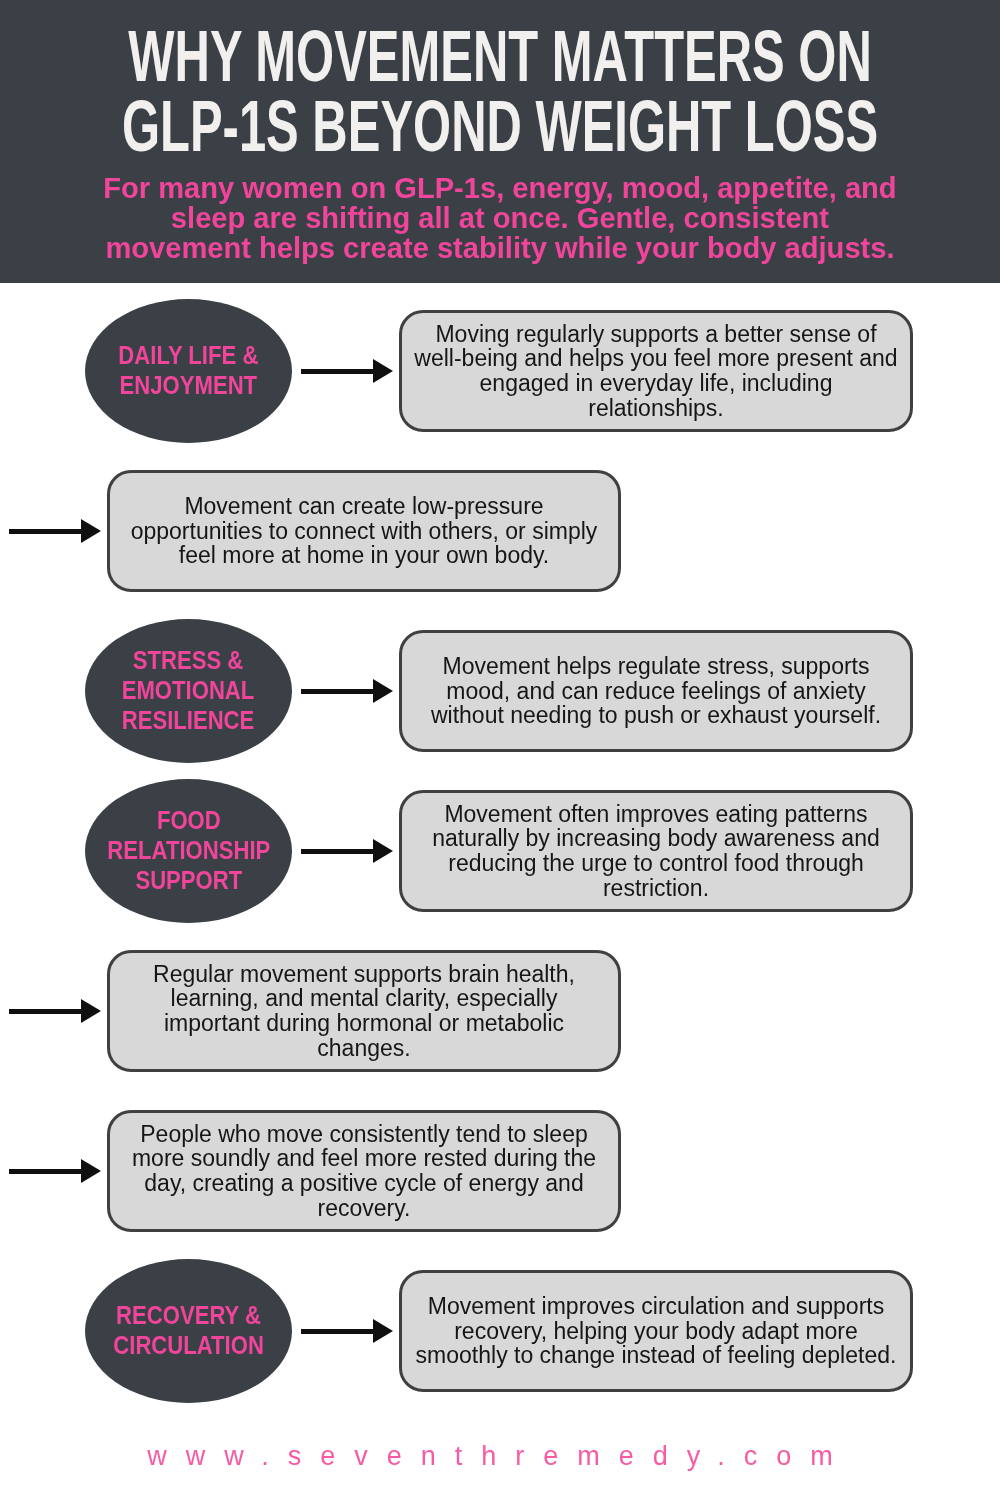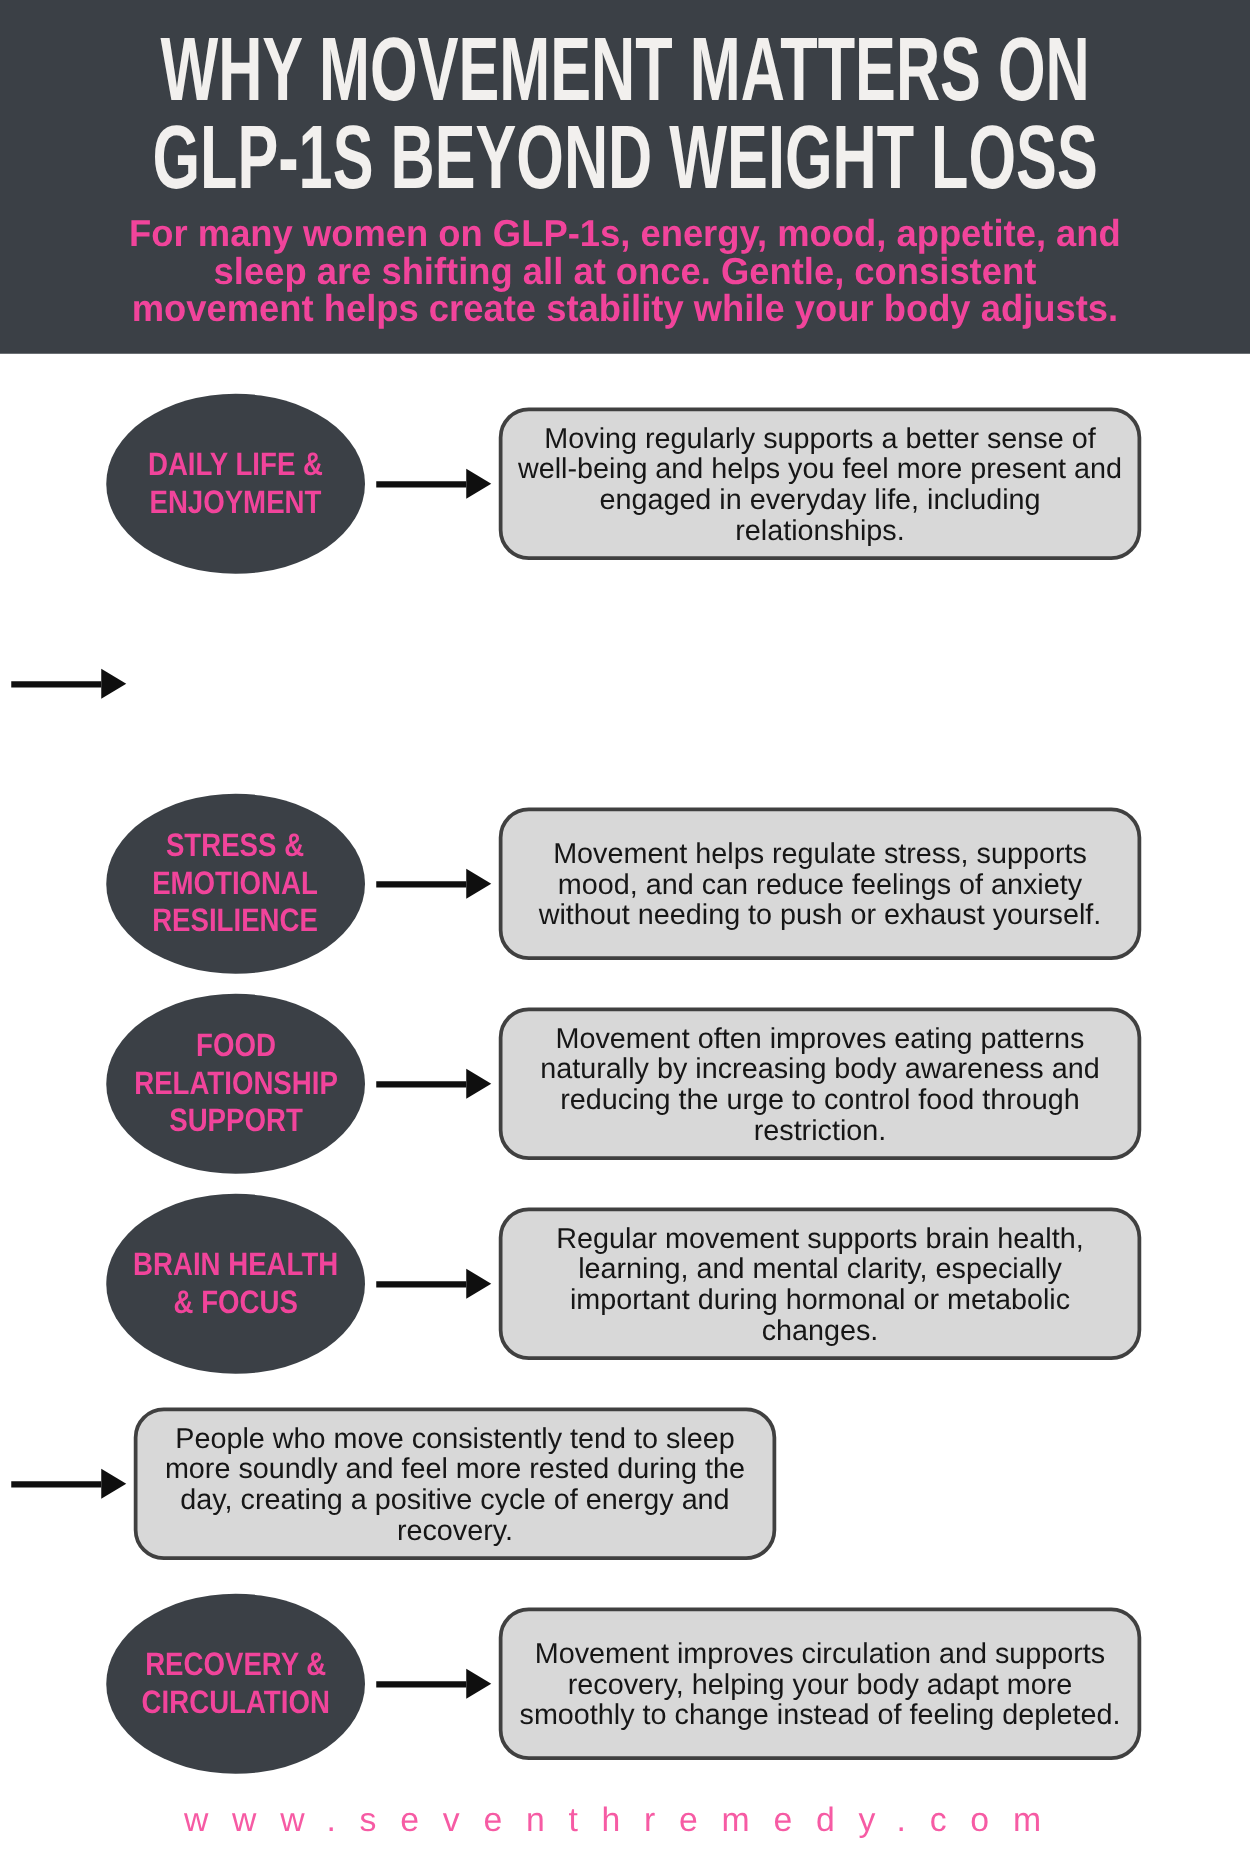--- a/index.html
+++ b/index.html
@@ -32,21 +32,21 @@
     margin-top:12px;
     color:#f1449b;
     font-weight:bold;
     font-size:30px;
     line-height:30px;
     transform:scaleX(0.97);
     transform-origin:50% 50%;
     white-space:nowrap;
   }
   
-  .rows { padding-top:24px; }
+  .rows { padding-top:8px; }
   .row {
     display:flex;
     align-items:center;
     height:160px;
   }
   .oval {
     flex:none;
     margin-left:85px;
     width:207px; height:144px;
     background:#3b4046;
@@ -135,20 +135,23 @@
       <div class="card">
         <div class="card-text">Moving regularly supports a better sense of well-being and helps you feel more present and engaged in everyday life, including relationships.</div>
       </div>
     </div>
 
     <div class="row">
       <div class="arrow">
           <span class="shaft"></span>
           <span class="head"></span>
         </div>
+      <div class="card">
+        <div class="card-text">Movement can create low-pressure opportunities to connect with others, or simply feel more at home in your own body.</div>
+      </div>
     </div>
 
     <div class="row">
       <div class="oval">
         <div class="oval-label">STRESS &amp;
 EMOTIONAL
 RESILIENCE</div>
       </div>
       <div class="arrow">
           <span class="shaft"></span>
@@ -168,24 +171,20 @@
       <div class="arrow">
           <span class="shaft"></span>
           <span class="head"></span>
         </div>
       <div class="card">
         <div class="card-text">Movement often improves eating patterns naturally by increasing body awareness and reducing the urge to control food through restriction.</div>
       </div>
     </div>
 
     <div class="row">
-      <div class="oval">
-        <div class="oval-label">BRAIN HEALTH
-&amp; FOCUS</div>
-      </div>
       <div class="arrow">
           <span class="shaft"></span>
           <span class="head"></span>
         </div>
       <div class="card">
         <div class="card-text">Regular movement supports brain health, learning, and mental clarity, especially important during hormonal or metabolic changes.</div>
       </div>
     </div>
 
     <div class="row">

